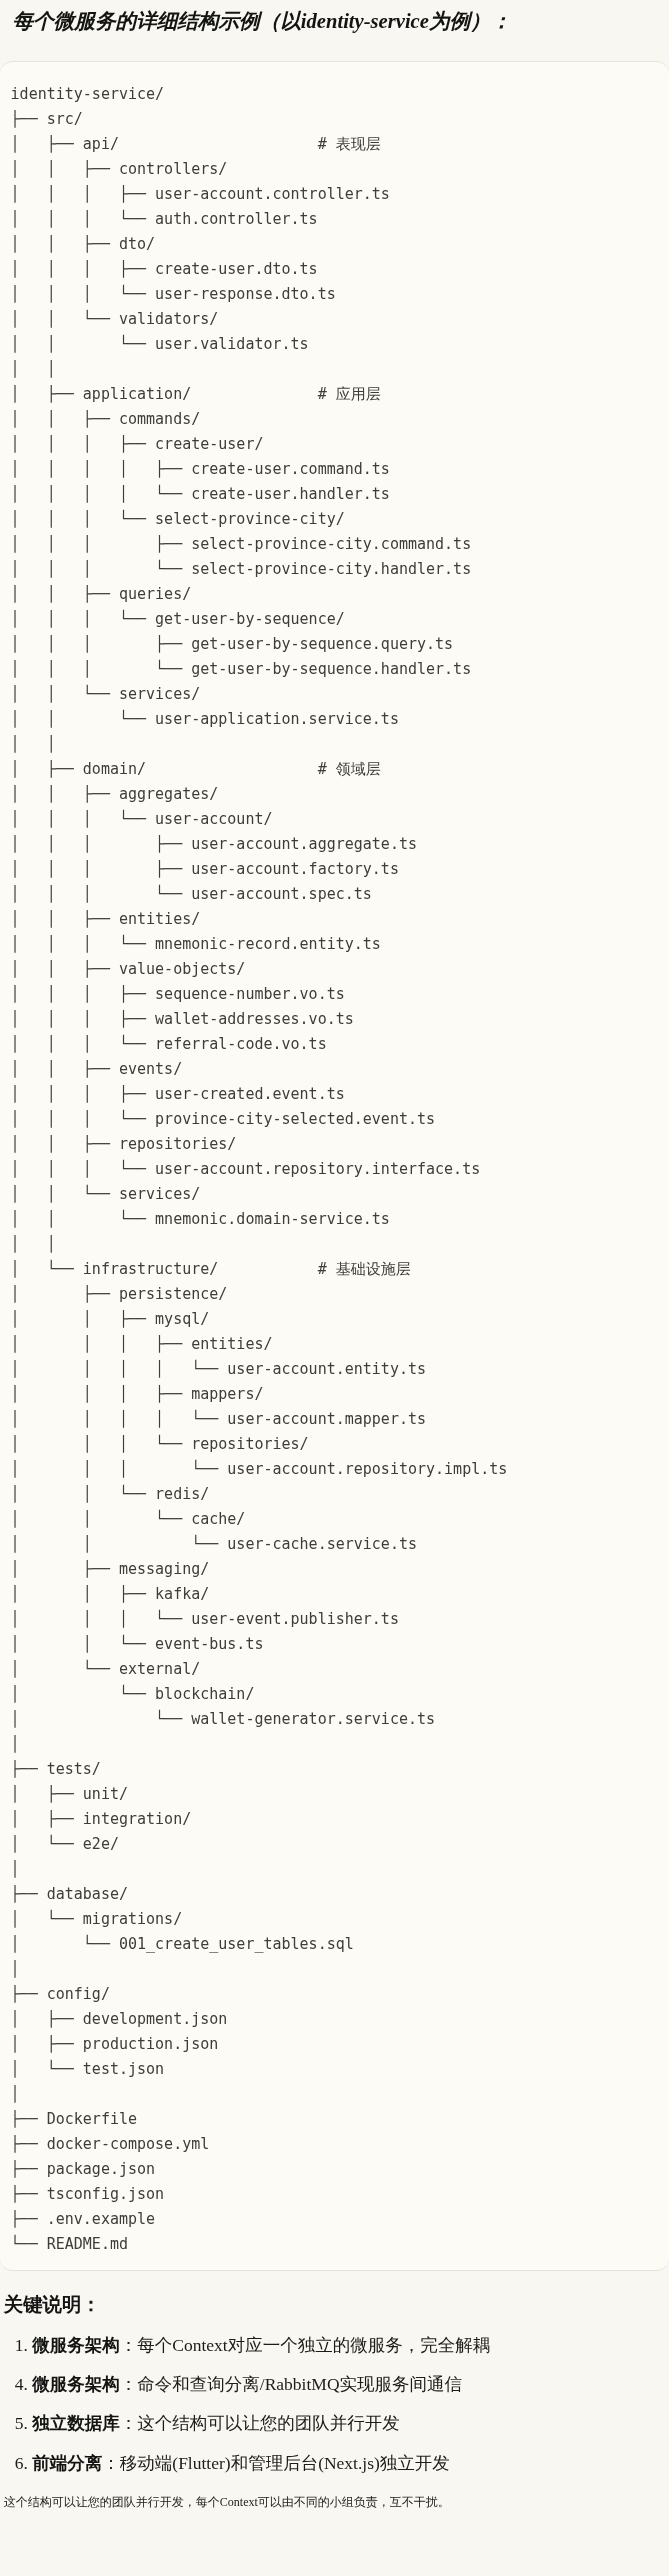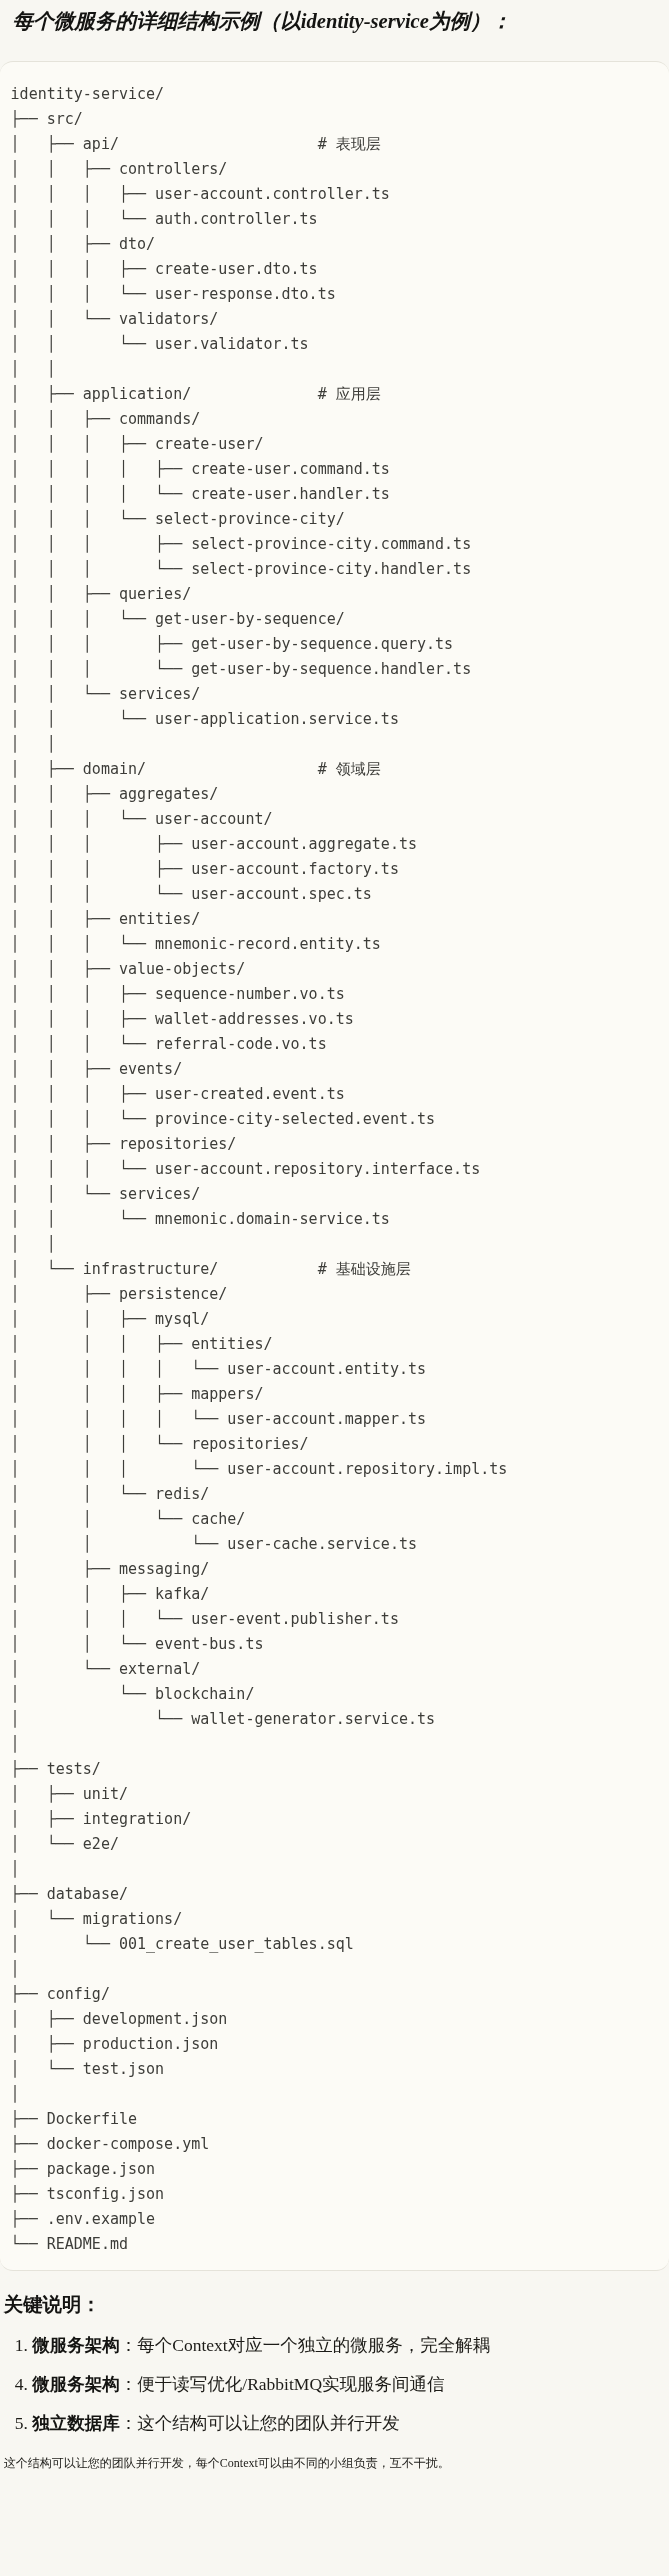--- a/index.html
+++ b/index.html
@@ -171,22 +171,23 @@
 ├── .env.example
 └── README.md</pre>
   </div>
 
   <div class="notes">
 
     <div class="notes-heading">关键说明：</div>
 
     <ol class="notes-list">
       <li><span class="num">1.</span><strong>微服务架构</strong><span>：每个Context对应一个独立的微服务，完全解耦</span></li>
-      <li><span class="num">4.</span><strong>微服务架构</strong><span>：便于读写优化/RabbitMQ实现服务间通信</span></li>
+      <li><span class="num">4.</span><strong>微服务架构</strong><span>：命令和查询分离/RabbitMQ实现服务间通信</span></li>
       <li><span class="num">5.</span><strong>独立数据库</strong><span>：这个结构可以让您的团队并行开发</span></li>
+      <li><span class="num">6.</span><strong>前端分离</strong><span>：移动端(Flutter)和管理后台(Next.js)独立开发</span></li>
     </ol>
 
     <p class="notes-footer">这个结构可以让您的团队并行开发，每个Context可以由不同的小组负责，互不干扰。</p>
 
   </div>
 
 </div>
 
 
 </body></html>

